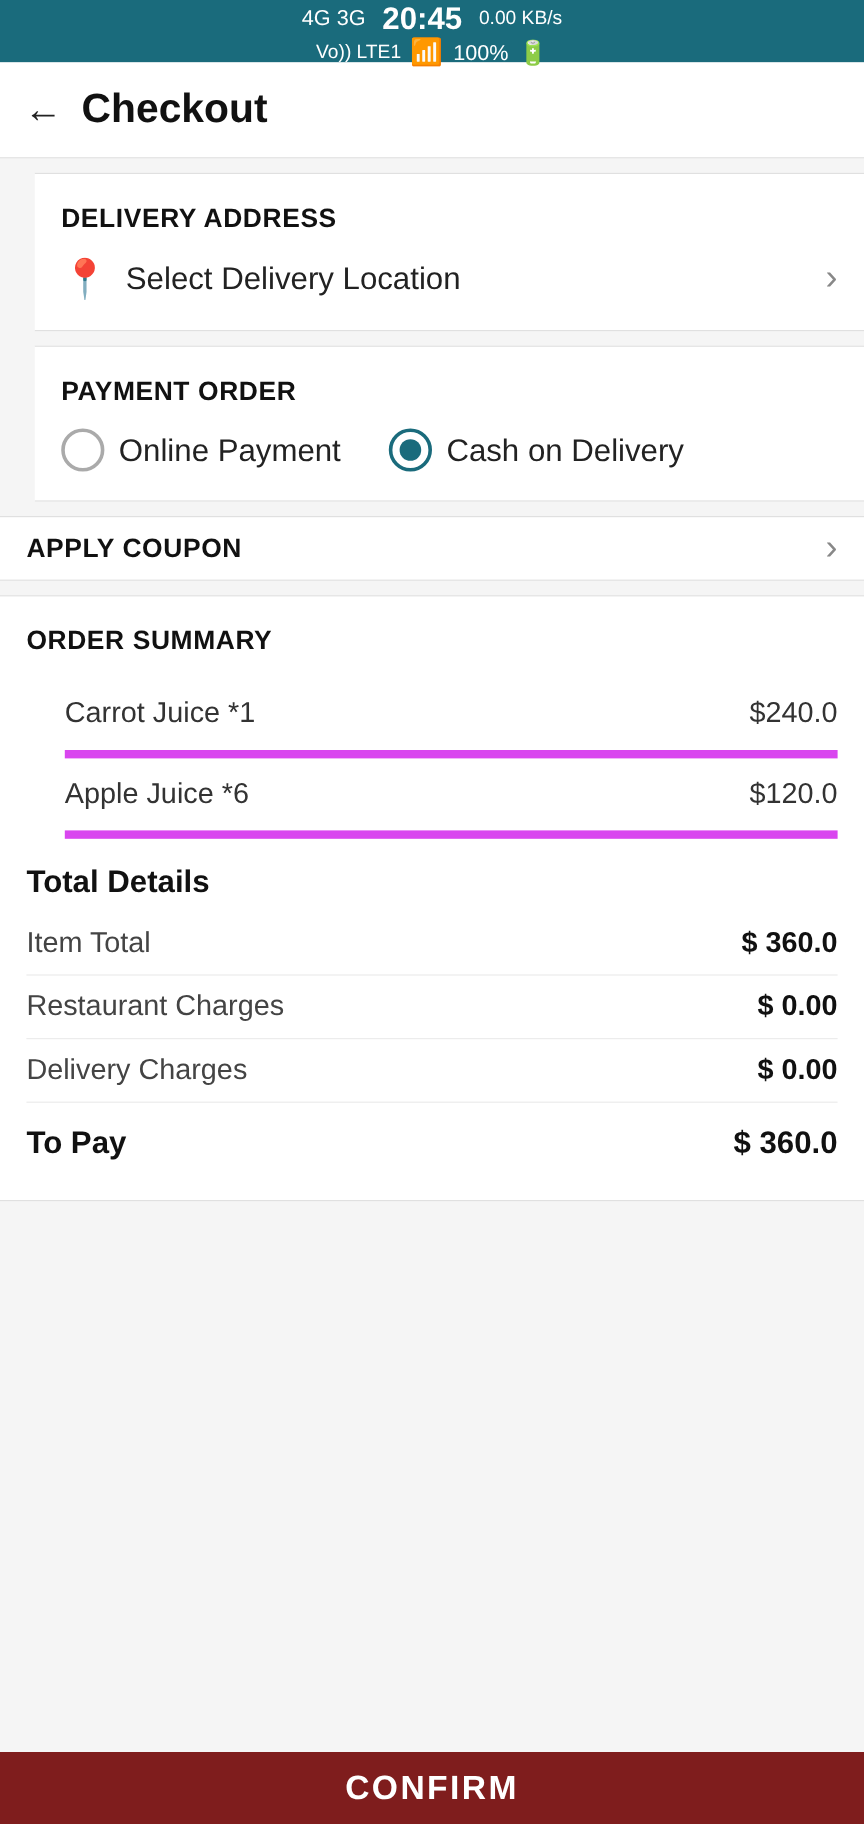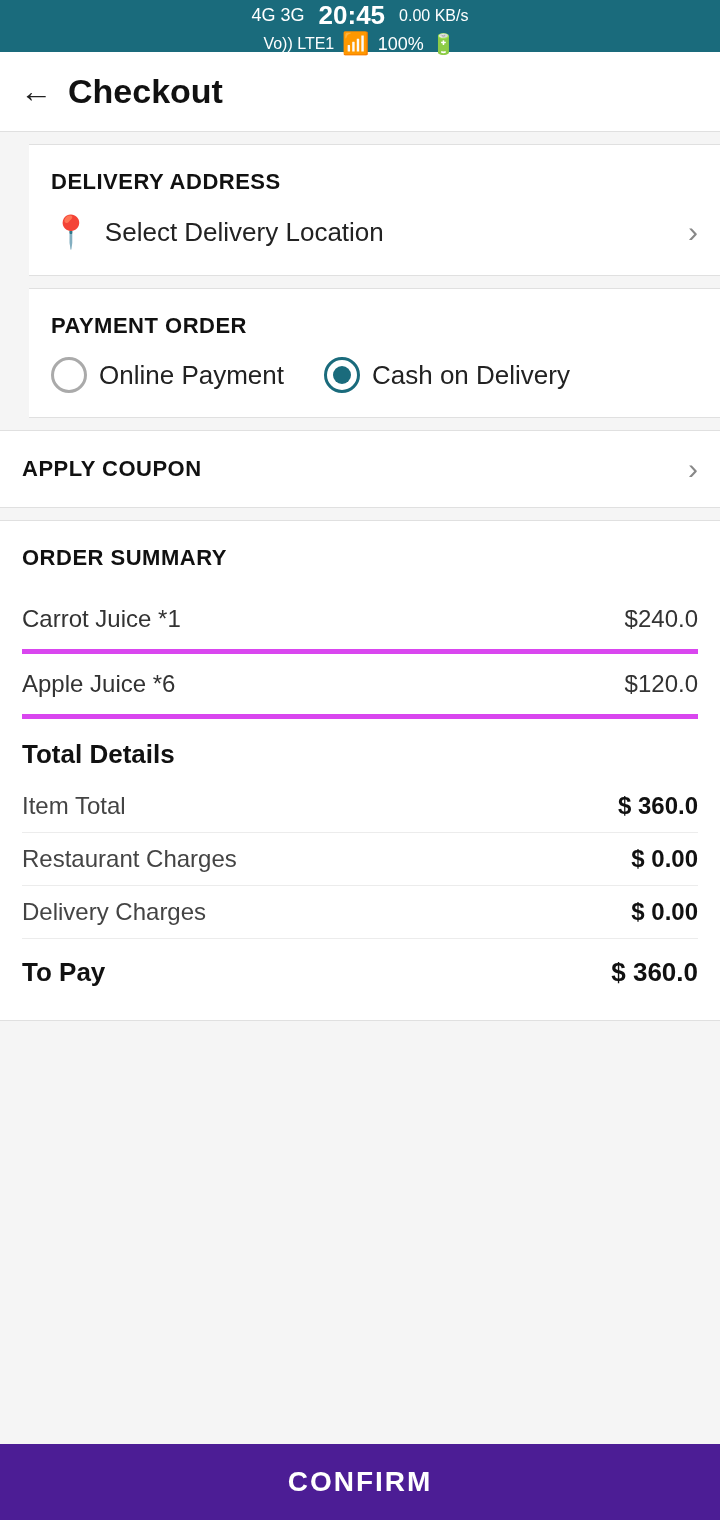--- a/index.html
+++ b/index.html
@@ -124,21 +124,21 @@
     }
     .payment-label {
       font-size: 26px;
       color: #222;
     }
 
     
     .coupon-section {
       background: white;
       margin-top: 12px;
-      padding: 21px 22px;
+      padding: 9px 22px;
       border-top: 1px solid #e0e0e0;
       border-bottom: 1px solid #e0e0e0;
       display: flex;
       align-items: center;
       justify-content: space-between;
       cursor: pointer;
     }
     .coupon-label {
       font-size: 22px;
       font-weight: bold;
@@ -153,21 +153,22 @@
       padding: 24px 22px;
       border-top: 1px solid #e0e0e0;
       border-bottom: 1px solid #e0e0e0;
     }
 
     .order-item-row {
       display: flex;
       justify-content: space-between;
       align-items: center;
       padding: 16px 0;
-      border-bottom: 5px solid #d946ef;
+      border-bottom: 7px solid #d946ef;
+      margin-left: 32px;
     }
     .order-item-row:last-of-type {
       border-bottom: none;
     }
     .item-name {
       font-size: 24px;
       color: #333;
     }
     .item-price {
       font-size: 24px;
@@ -216,22 +217,22 @@
     }
 
     
     .spacer { height: 100px; }
 
     
     .confirm-bar {
       position: fixed;
       bottom: 0;
       width: 720px;
-      background: #4c1d95;
-      height: 76px;
+      background: #7f1d1d;
+      height: 60px;
       display: flex;
       align-items: center;
       justify-content: center;
       cursor: pointer;
     }
     .confirm-label {
       font-size: 28px;
       font-weight: bold;
       color: white;
       letter-spacing: 2px;

